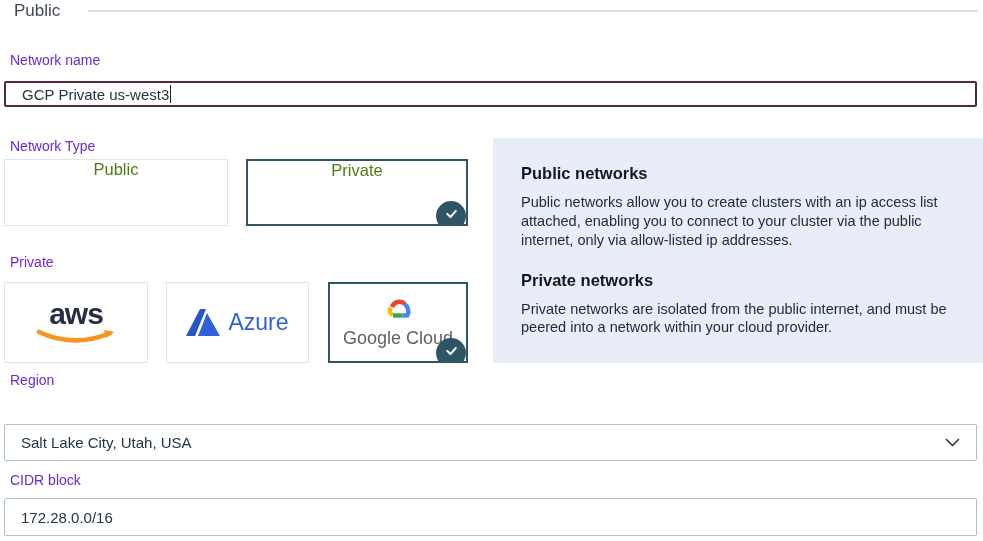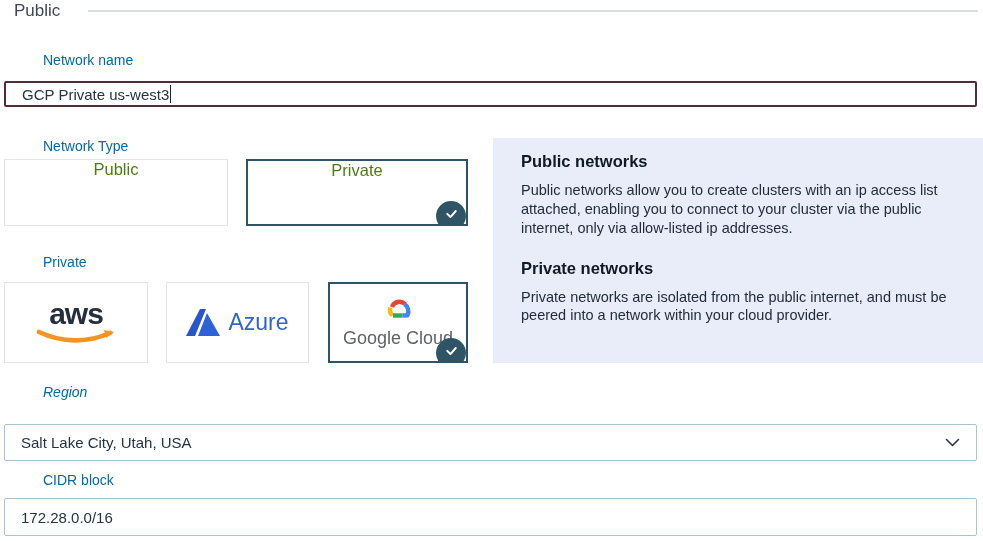--- a/index.html
+++ b/index.html
@@ -5,25 +5,25 @@
   * { margin:0; padding:0; box-sizing:border-box; }
   html,body { background:#ffffff; }
   body { font-family:"Liberation Sans", sans-serif; }
   .page { position:relative; width:983px; height:541px; background:#ffffff; overflow:hidden; }
 
   
   .section-title { position:absolute; left:14px; top:1px; font-size:17px; color:#414855; }
   .section-rule { position:absolute; left:88px; right:5px; top:10px; height:2px; background:#d9dee3; }
 
   
-  .field-label { position:absolute; left:10px; font-size:14px; color:#0369a1;margin-left:33px; }
+  .field-label { position:absolute; left:10px; font-size:14px; color:#6d28d9; }
   #lbl-network-name { top:52px; }
   #lbl-network-type { top:138px; }
   #lbl-provider { top:254px; }
-  #lbl-region { top:384px;font-style:italic; }
+  #lbl-region { top:372px; }
   #lbl-cidr { top:472px; }
 
   
   .text-input { position:absolute; left:4px; width:973px; background:#fff;
     display:flex; align-items:center; padding:0 16px; font-size:15px; color:#243442;
     border-radius:2px; }
   #network-name-input { top:81px; height:26px; border:2px solid #532c3b; }
   #region-select { top:424px; height:37px; border:1px solid #a8c3d1; justify-content:space-between; cursor:pointer; }
   #cidr-input { top:498px; height:38px; border:1px solid #a8c3d1; }
   .caret { width:1px; height:18px; background:#1b242e; margin-left:1px; }
@@ -45,21 +45,21 @@
   .check-badge svg { margin-bottom:5px; }
 
   
   .aws-text { font-weight:700; font-size:30px; color:#252f3d; letter-spacing:-1px; line-height:0.85; }
   .aws-swoosh { margin-top:2px; }
   .azure-text { font-size:23px; color:#3263d4; }
   .gcp-text { font-size:18px; color:#5f6368; }
 
   
   .info-panel { position:absolute; left:493px; top:138px; width:490px; height:225px;
-    background:#e9ecf9; padding:14px 28px; }
+    background:#e9ecf9; padding:26px 28px; }
   .info-heading { font-size:16.5px; font-weight:700; color:#101a24; margin-bottom:10px; }
   .info-body { font-size:14.5px; line-height:1.3; color:#222d3a; margin-bottom:21px; max-width:444px; }
 </style>
 </head>
 <body>
 
 <div class="page">
 
   <div class="section-title">Public</div>
   <div class="section-rule"></div>

